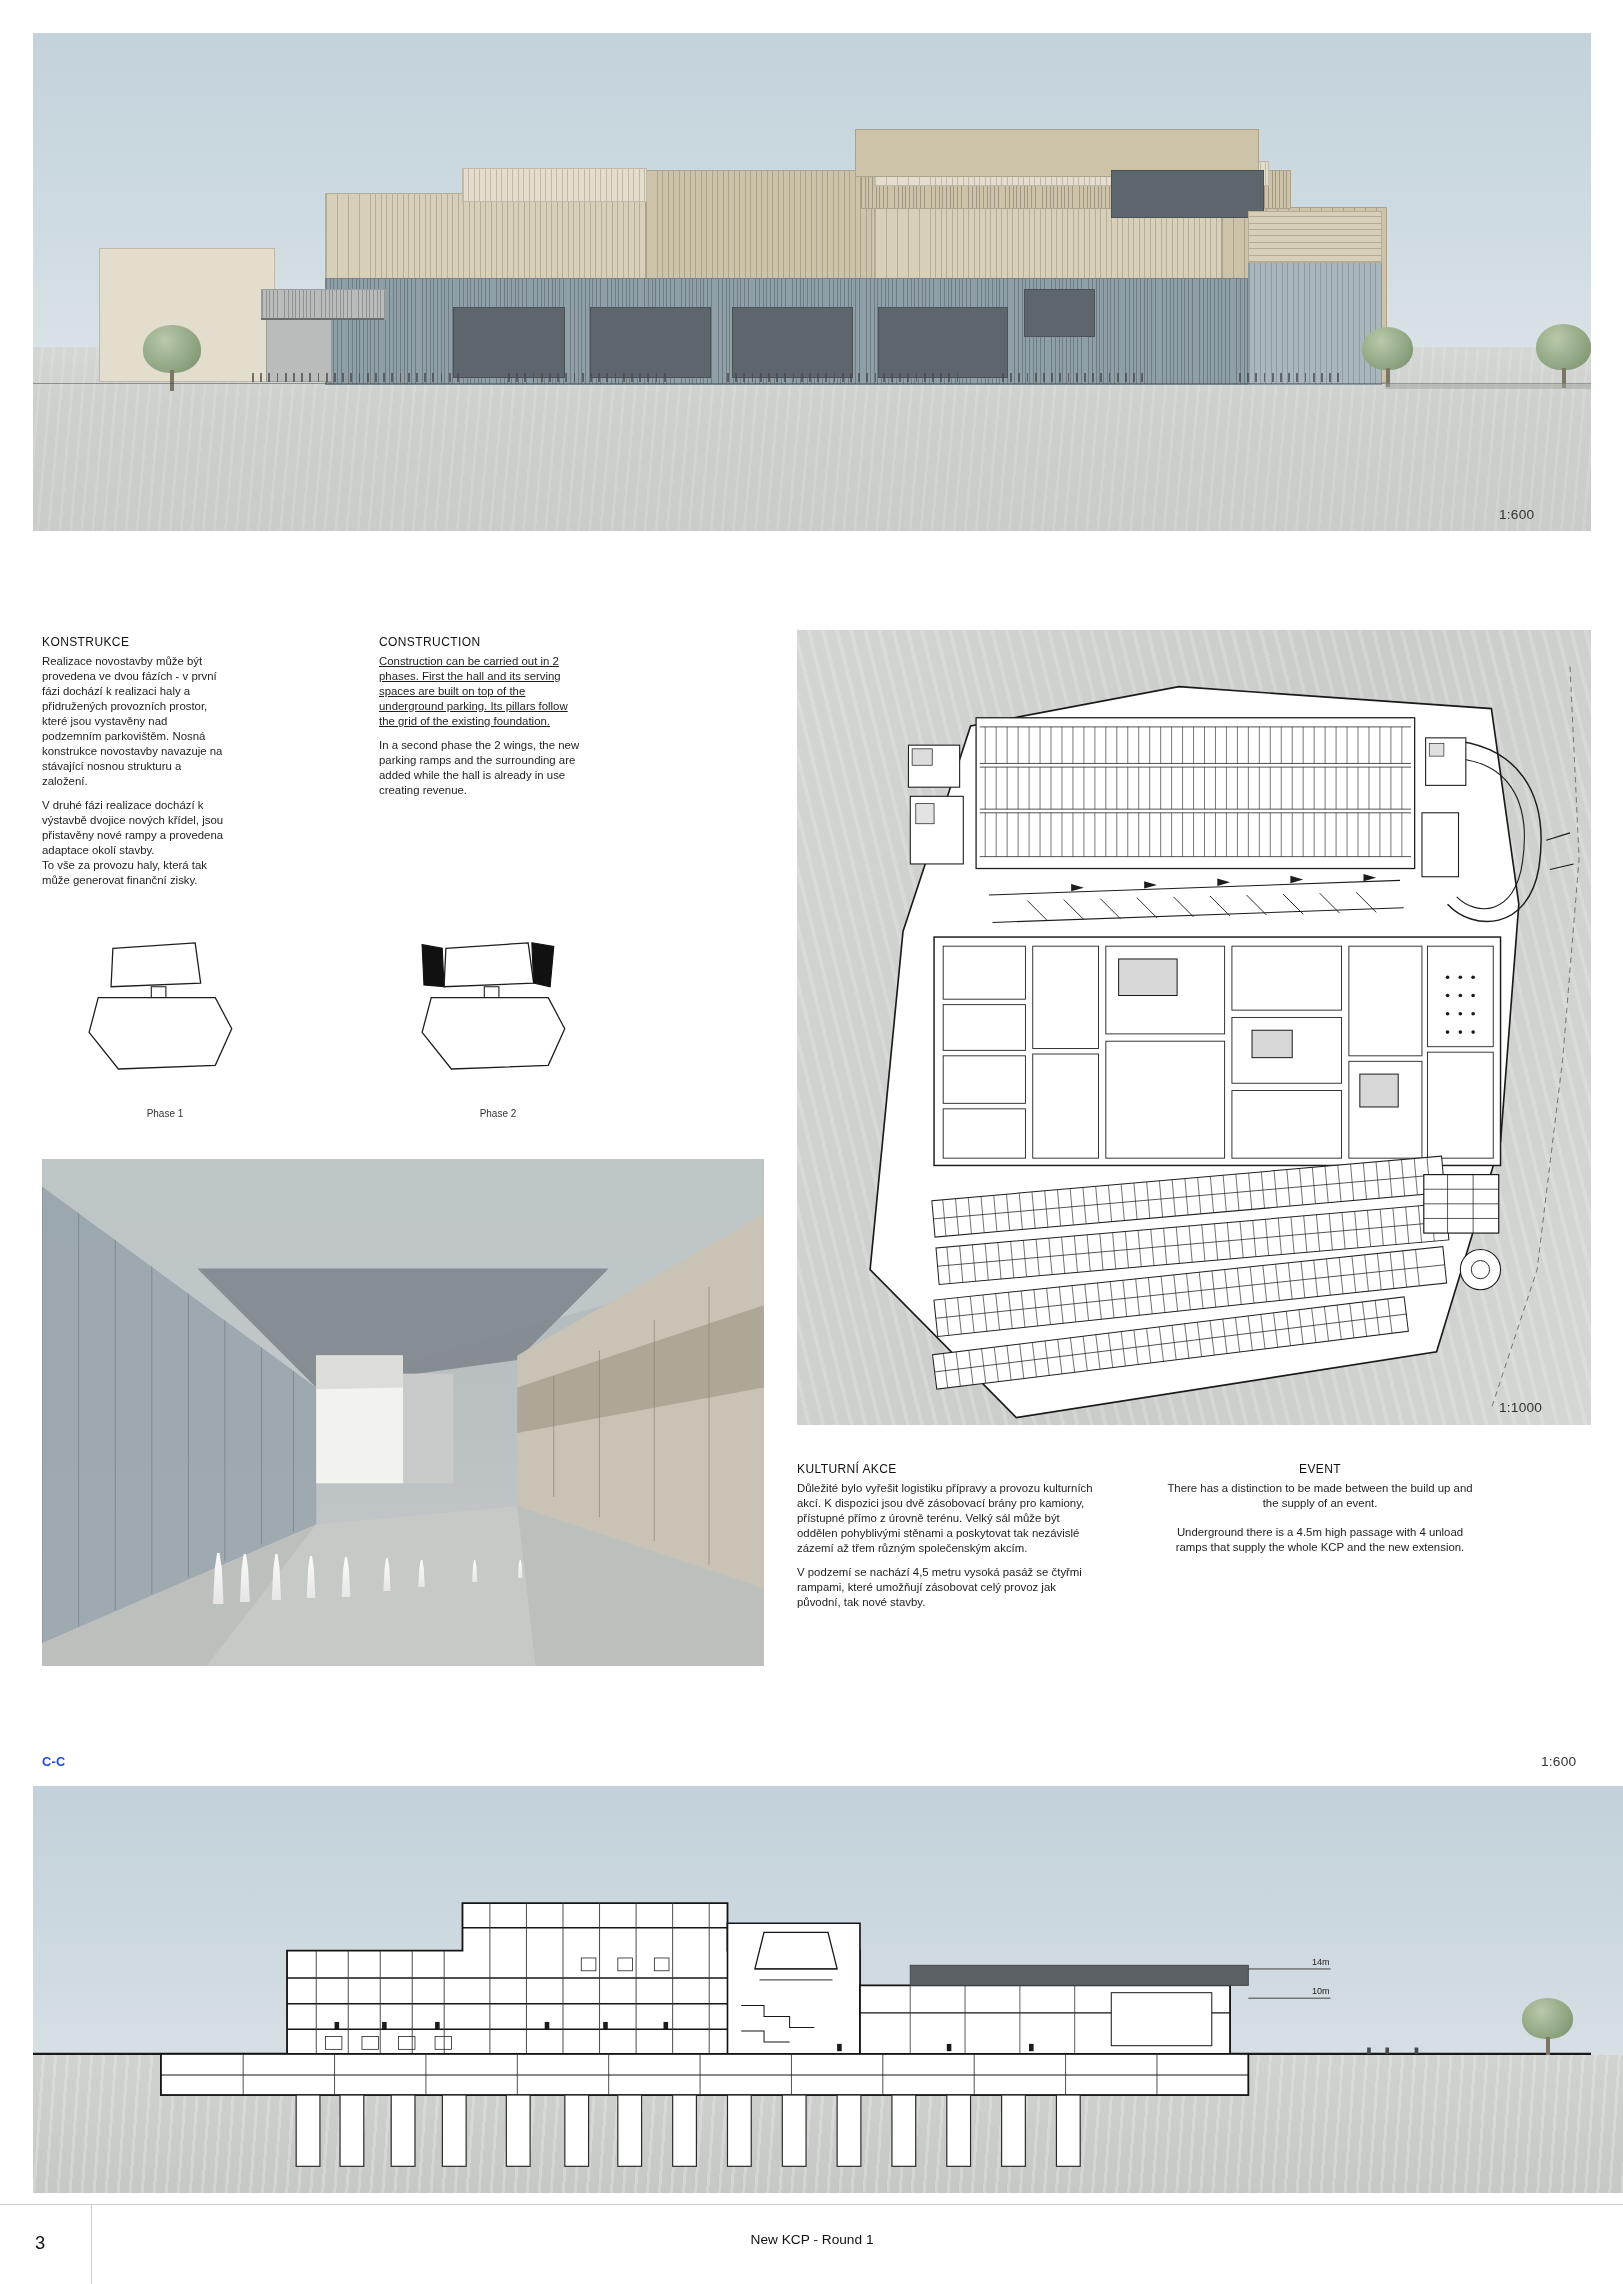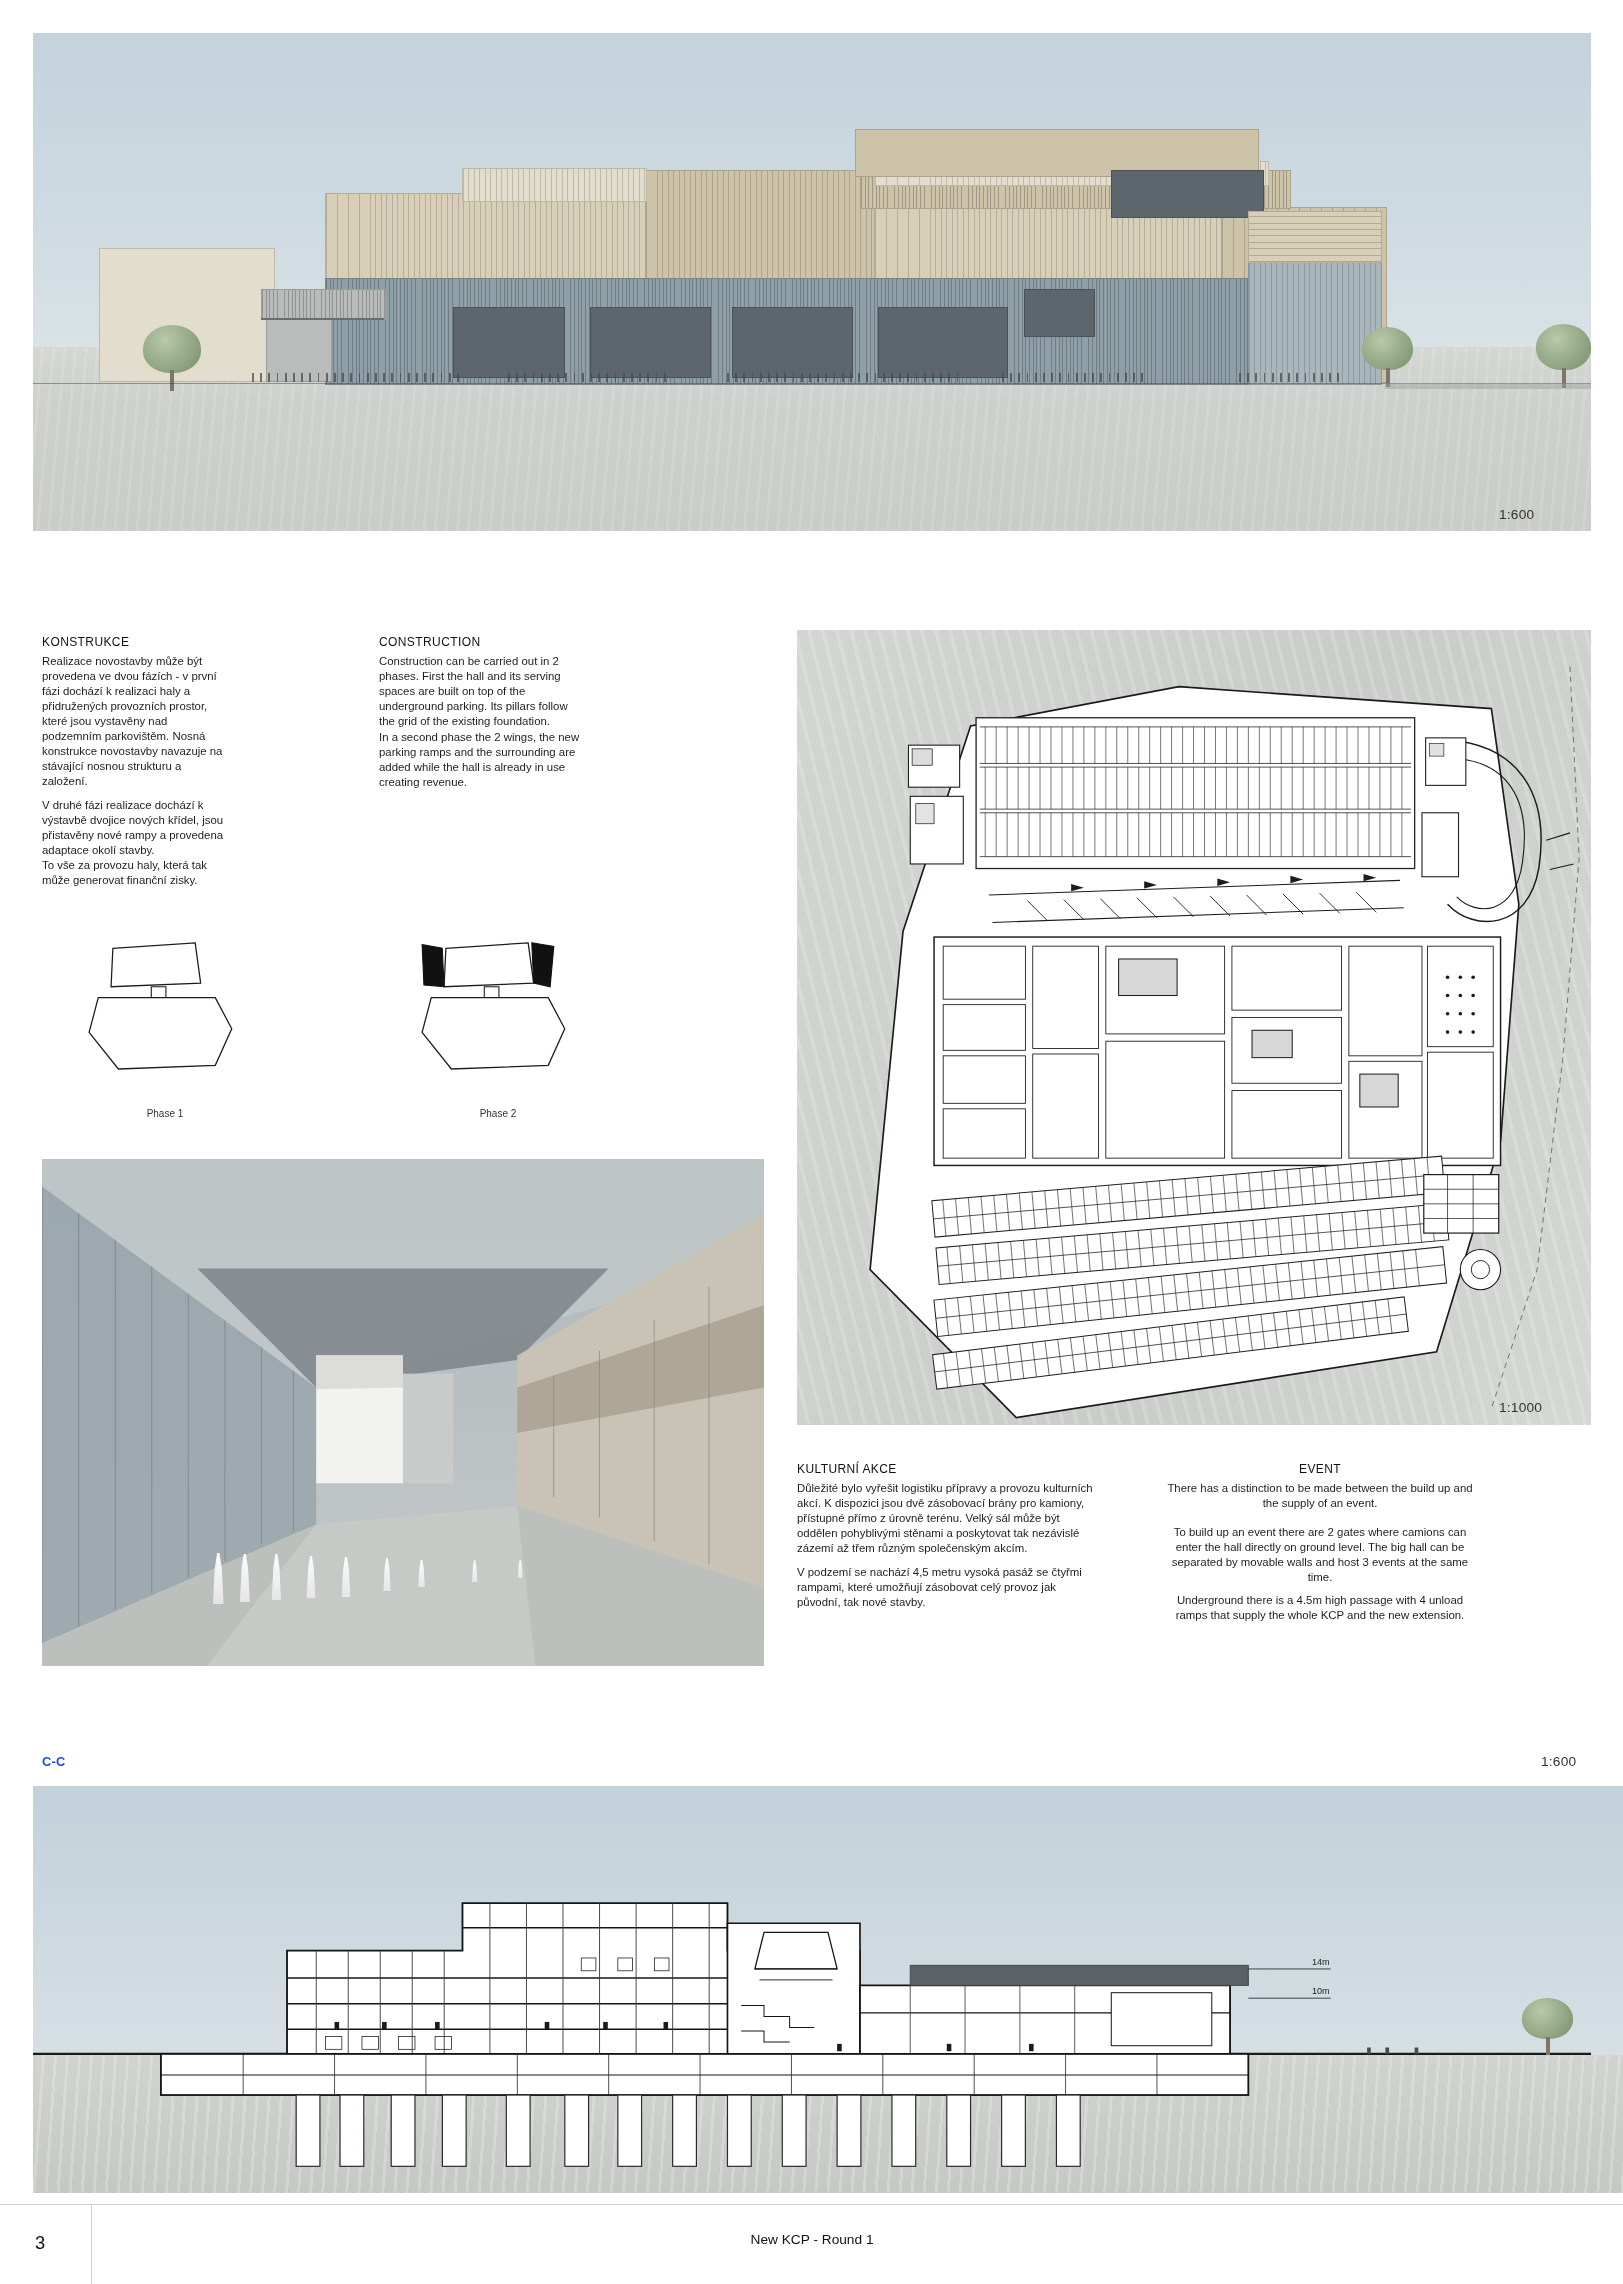--- a/index.html
+++ b/index.html
@@ -156,21 +156,21 @@
 
   <div class="abs" id="txt-konstrukce">
     <div class="head-txt">KONSTRUKCE</div>
     <div class="body-txt" style="margin-bottom:9.1px;">Realizace novostavby může být provedena ve dvou fázích - v první fázi dochází k realizaci haly a přidružených provozních prostor, které jsou vystavěny nad podzemním parkovištěm. Nosná konstrukce novostavby navazuje na stávající nosnou strukturu a založení.</div>
     <div class="body-txt">V druhé fázi realizace dochází k výstavbě dvojice nových křídel, jsou přistavěny nové rampy a provedena adaptace okolí stavby.</div>
     <div class="body-txt">To vše za provozu haly, která tak může generovat finanční zisky.</div>
   </div>
 
   <div class="abs" id="txt-construction">
     <div class="head-txt">CONSTRUCTION</div>
-    <div class="body-txt" style="margin-bottom:1px;">Construction can be carried out in 2 phases. First the hall and its serving spaces are built on top of the underground parking. Its pillars follow the grid of the existing foundation.</div>
+    <div class="body-txt" style="margin-bottom:9px;text-decoration:underline;">Construction can be carried out in 2 phases. First the hall and its serving spaces are built on top of the underground parking. Its pillars follow the grid of the existing foundation.</div>
     <div class="body-txt">In a second phase the 2 wings, the new parking ramps and the surrounding are added while the hall is already in use creating revenue.</div>
   </div>
 
   <div class="phase-wrap" id="phase1">
     <svg width="174" height="160" viewBox="0 0 190 175">
       <polygon points="38,8 128,2 134,46 36,50" fill="#ffffff" stroke="#1d1d1d" stroke-width="1.4"></polygon>
       <polygon points="80,50 96,50 96,62 80,62" fill="#ffffff" stroke="#1d1d1d" stroke-width="1.2"></polygon>
       <polygon points="22,62 150,62 168,96 150,136 44,140 12,100" fill="#ffffff" stroke="#1d1d1d" stroke-width="1.4"></polygon>
     </svg>
     <div class="phase-cap">Phase 1</div>
@@ -657,21 +657,20 @@
 
   <div class="abs" id="txt-kulturni">
     <div class="head-txt">KULTURNÍ AKCE</div>
     <div class="body-txt" style="margin-bottom:9.1px;">Důležité bylo vyřešit logistiku přípravy a provozu kulturních akcí. K dispozici jsou dvě zásobovací brány pro kamiony, přístupné přímo z úrovně terénu. Velký sál může být oddělen pohyblivými stěnami a poskytovat tak nezávislé zázemí až třem různým společenským akcím.</div>
     <div class="body-txt">V podzemí se nachází 4,5 metru vysoká pasáž se čtyřmi rampami, které umožňují zásobovat celý provoz jak původní, tak nové stavby.</div>
   </div>
 
   <div class="abs" id="txt-event">
     <div class="head-txt">EVENT</div>
     <div class="body-txt" style="margin-bottom:14px;">There has a distinction to be made between the build up and the supply of an event.</div>
-    <div class="body-txt" style="margin-bottom:8.2px;">To build up an event there are 2 gates where camions can enter the hall directly on ground level. The big hall can be separated by movable walls and host 3 events at the same time.</div>
     <div class="body-txt">Underground there is a 4.5m high passage with 4 unload ramps that supply the whole KCP and the new extension.</div>
   </div>
 
   <div class="abs sec-label" style="left:42px;top:1754px;">C-C</div>
   <div class="abs scale-label" style="left:1541px;top:1754px;">1:600</div>
 
   <div class="abs" id="section">
     <div class="sec-sky"></div>
     <div class="sec-ground"></div>
 

